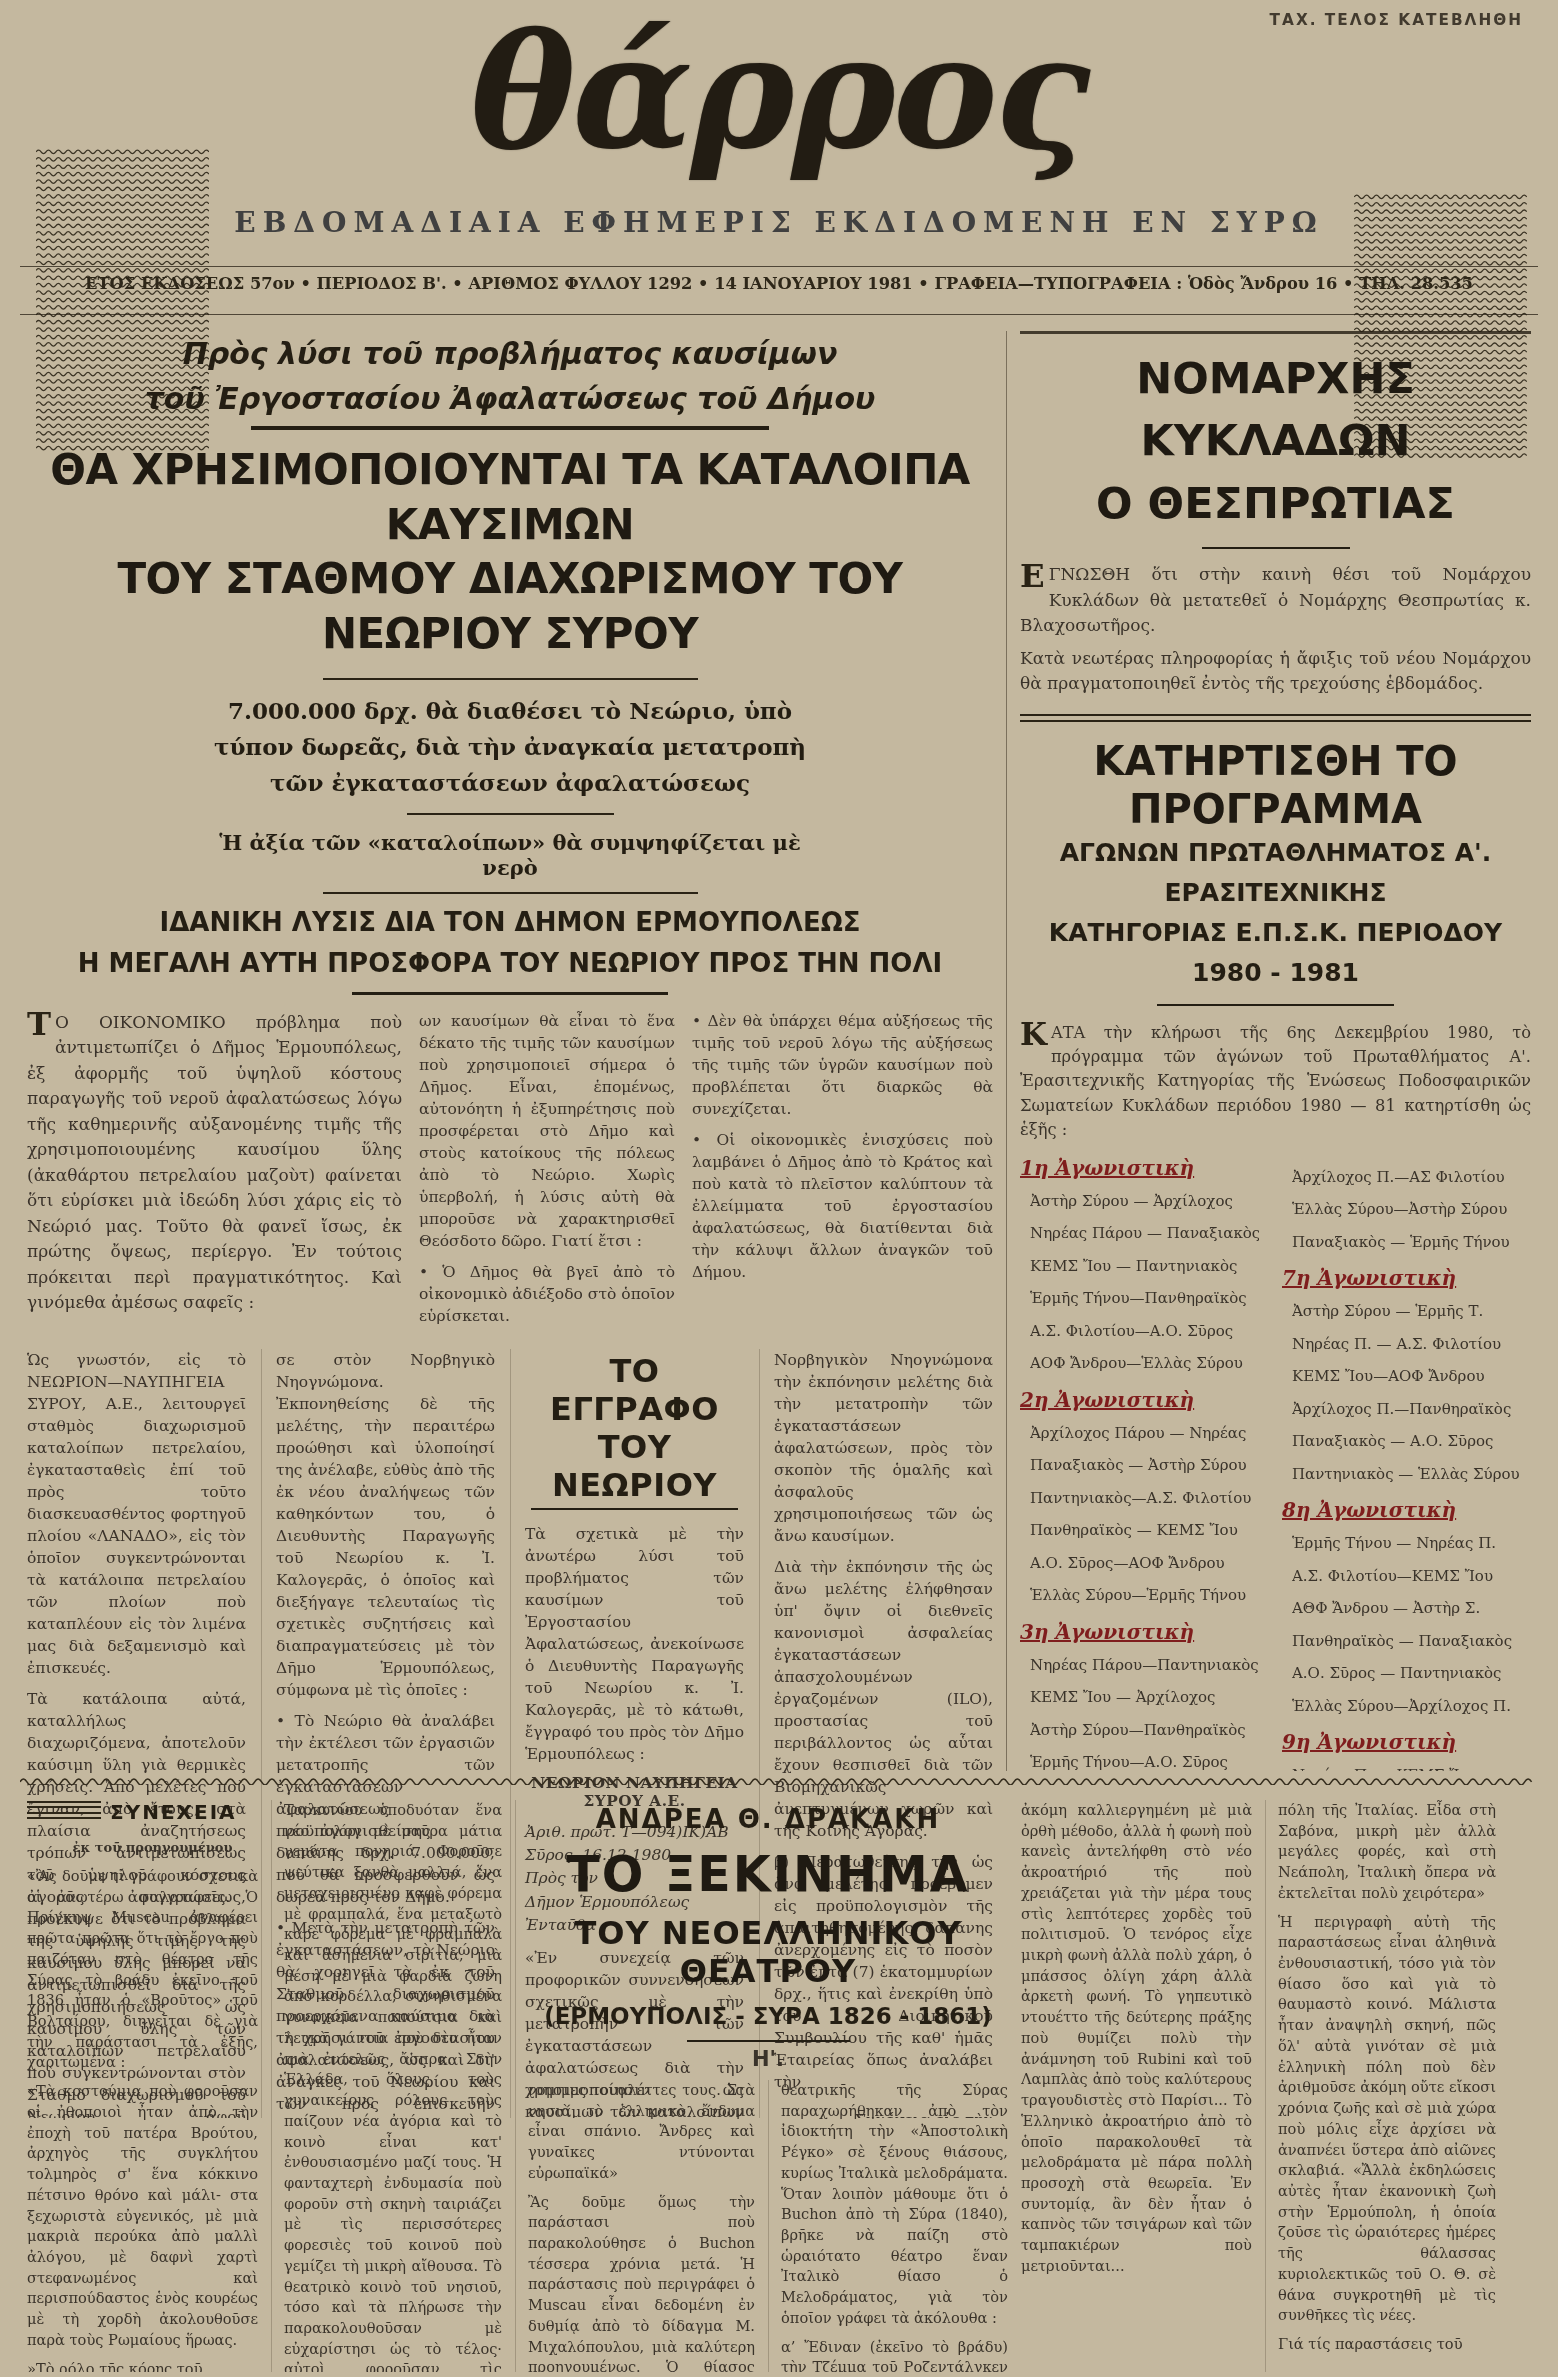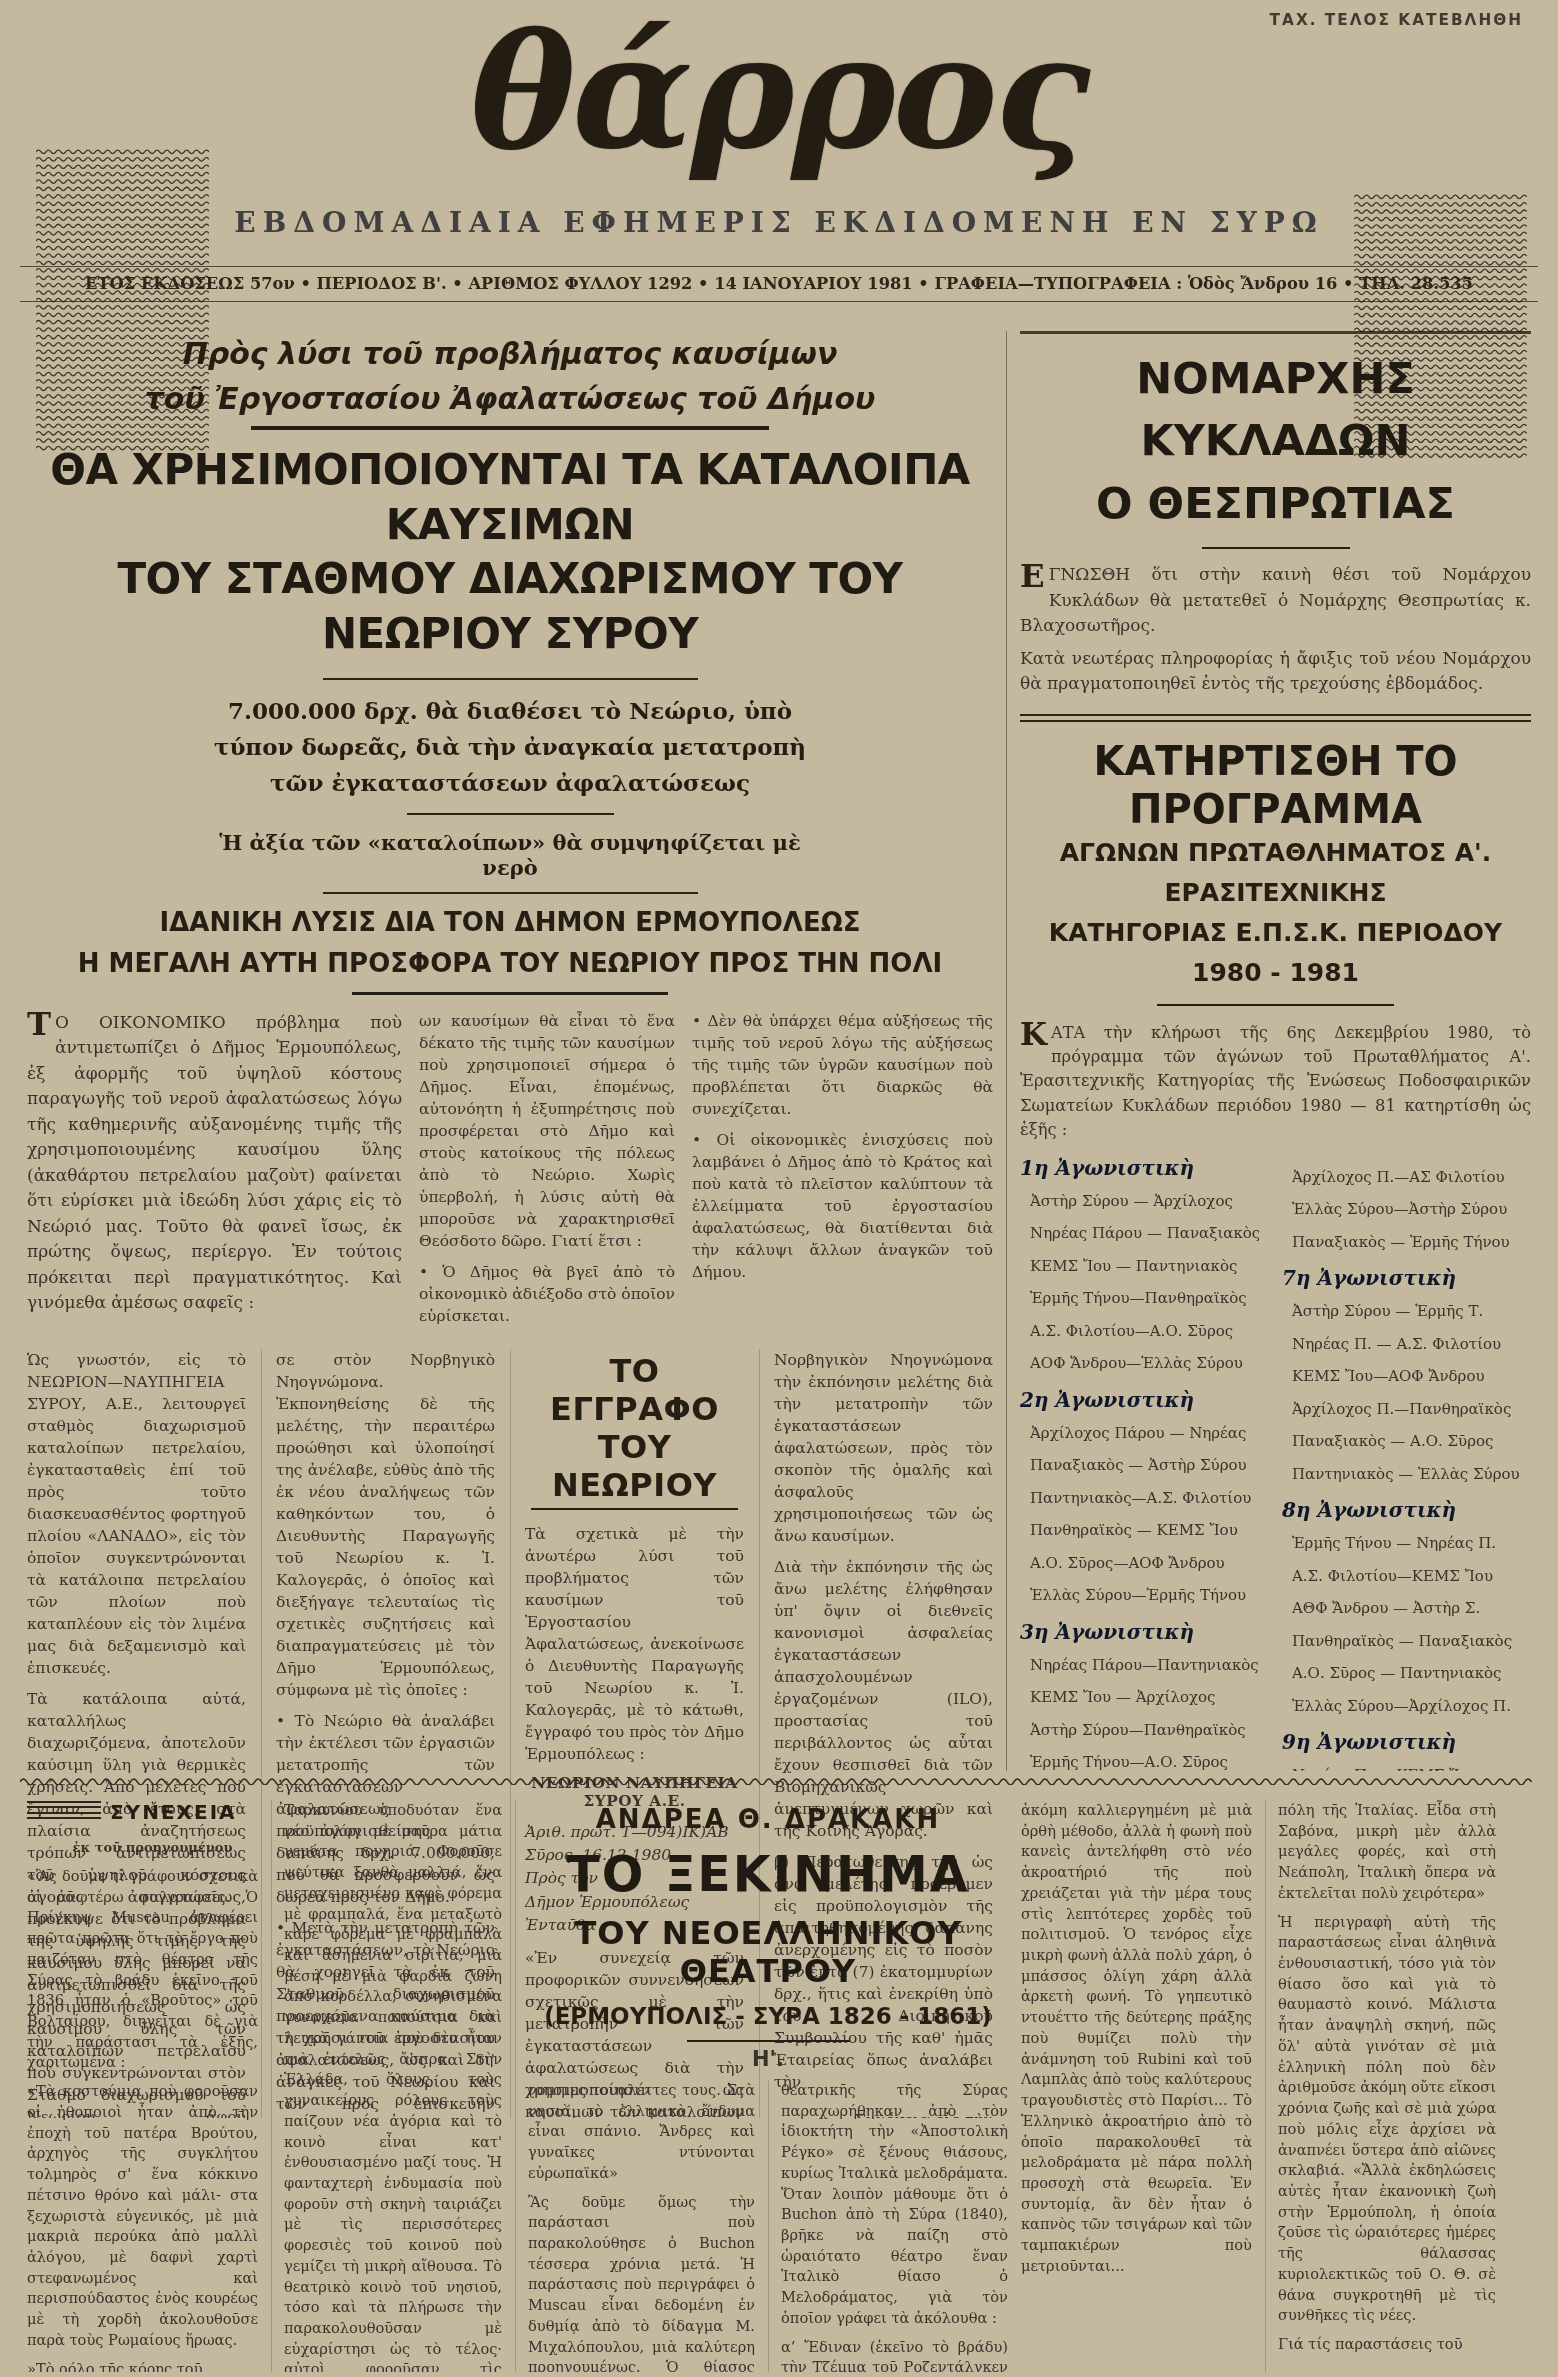--- a/index.html
+++ b/index.html
@@ -26,21 +26,21 @@
   .waves.left{left:36px;top:148px;}
   .waves.right{right:31px;top:193px;}
   .mast-title{position:absolute;left:0;width:100%;top:14px;text-align:center;
     font-family:"DejaVu Serif",serif;font-style:italic;font-weight:bold;
     font-size:157px;line-height:1;color:#221c13;letter-spacing:-3px;
     text-shadow:0 0 1.5px rgba(30,24,14,.45);}
   .mast-sub{position:absolute;left:0;width:100%;top:206px;text-align:center;
     font-family:"DejaVu Serif",serif;font-weight:bold;font-size:28px;letter-spacing:7px;color:#404040;}
   .infoline{position:absolute;left:20px;right:20px;top:266px;
     border-top:1.5px solid rgba(40,32,20,.75);border-bottom:1.5px solid rgba(40,32,20,.75);
-    padding:7px 5px 8px 5px;text-align:center;
+    padding:7px 5px 21px 5px;text-align:center;
     font-family:"DejaVu Serif",serif;font-size:16.3px;font-weight:bold;color:#2e2719;white-space:nowrap;}
   .info-item{display:inline;}
   .info-item + .info-item::before{content:"  •  ";font-weight:bold;}
   
   .main-area{position:absolute;top:331px;left:27px;width:1504px;height:1440px;display:flex;}
   .left-sec{width:979px;flex:0 0 auto;padding-right:13px;box-sizing:border-box;}
   .col-divider{width:0;border-left:1.5px solid rgba(50,40,26,.5);margin-right:13px;}
   .right-col{flex:1 1 auto;overflow:hidden;border-top:3px solid rgba(35,28,16,.8);padding-top:9px;}
   
   .kicker{font-family:"DejaVu Sans",sans-serif;font-style:italic;font-weight:bold;
@@ -82,21 +82,21 @@
   .nom-para{font-size:17px;line-height:1.5;text-align:justify;margin:0 0 7px 0;}
   .dbl-rule{border-top:2px solid #2a2315;border-bottom:2px solid #2a2315;height:4px;margin:17px 0 15px 0;}
   .prog-line1{font-family:"DejaVu Sans",sans-serif;font-weight:800;font-size:40px;text-align:center;color:#1f1a12;line-height:1.2;}
   .prog-line23{font-family:"DejaVu Sans",sans-serif;font-weight:bold;font-size:25px;text-align:center;color:#241e13;line-height:1.6;}
   .prog-rule{width:237px;margin:11px auto 15px auto;border-top:2.5px solid #241e13;}
   .prog-lead{font-size:16.3px;line-height:1.5;text-align:justify;margin:0 0 13px 0;}
   .sched{display:flex;gap:13px;}
   .sched-col{flex:1;overflow:hidden;}
   .round{margin-bottom:13px;}
   .round-title{font-family:"DejaVu Serif",serif;font-style:italic;font-weight:bold;font-size:20px;
-    margin:0 0 7px 0;color:#0f172a;}
+    margin:0 0 7px 0;color:#7f1d1d;text-decoration:underline;}
   .round-title:empty{display:none;margin:0;}
   .match{font-size:15px;line-height:1.5;margin:10px;white-space:nowrap;overflow:hidden;}
   
   .squiggle{position:absolute;left:20px;right:20px;height:10px;}
   .squiggle svg{display:block;width:100%;height:10px;}
   .squiggle.main-div{top:1775px;}
   
   .bottom-area{position:absolute;top:1800px;left:27px;width:1509px;height:572px;display:flex;gap:13px;}
   .b-col{width:231px;flex:0 0 auto;overflow:hidden;}
   .b-col + .b-col, .feature{border-left:0.5px solid rgba(60,48,32,.25);padding-left:12px;box-sizing:border-box;}

